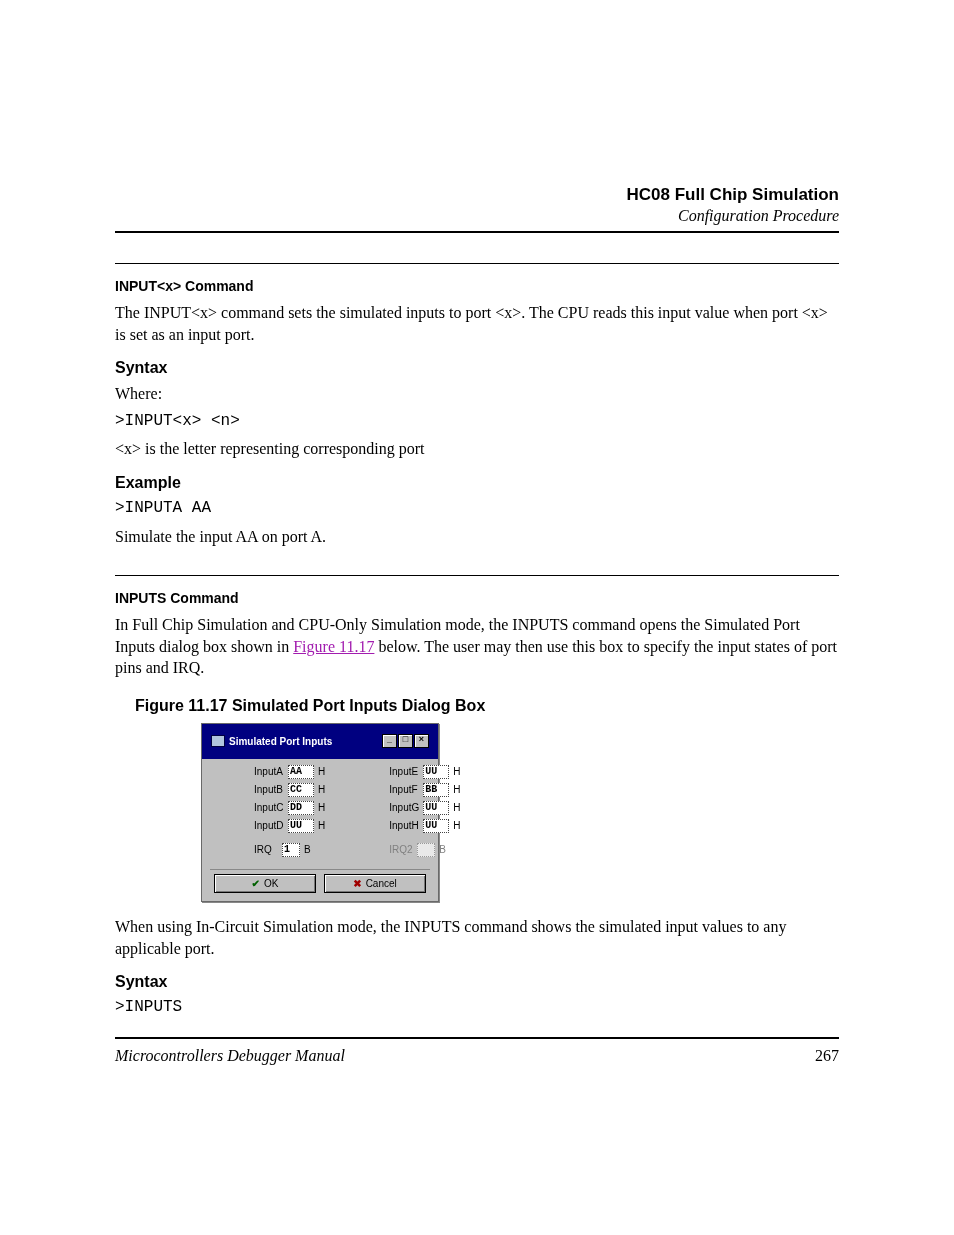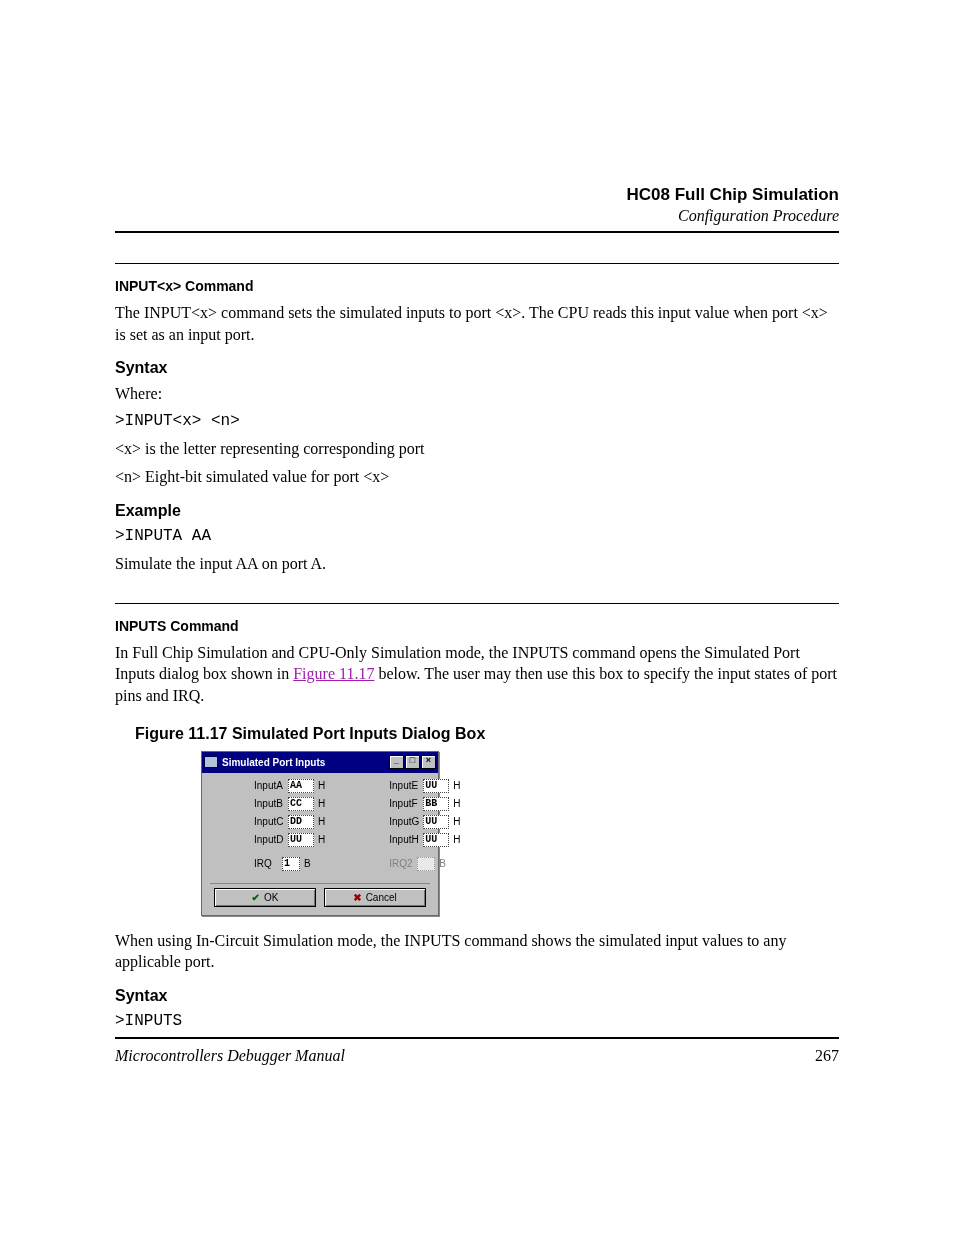--- a/index.html
+++ b/index.html
@@ -80,22 +80,22 @@
     box-shadow: 1px 1px 0 #888;
     background: #c0c0c0;
     font-family: "MS Sans Serif", Tahoma, Arial, sans-serif;
     font-size: 10px;
   }
   .titlebar {
     background: #000080;
     color: #fff;
     display: flex;
     align-items: center;
-    height: 21px;
-    padding: 0 2px;
+    height: 35px;
+    padding: 0 9px;
   }
   .title-icon {
     width: 12px; height: 10px;
     background: #b0c4de;
     border: 1px solid #000040;
     margin-right: 4px;
   }
   .title-text { font-weight: bold; font-size: 10px; flex: 1; }
   .win-btns { display: flex; gap: 1px; }
   .win-btn {
@@ -183,21 +183,20 @@
 
   <hr class="sep-rule">
   <h2 class="section-title">INPUT&lt;x&gt; Command</h2>
 
   <p class="body indent1">The INPUT&lt;x&gt; command sets the simulated inputs to port &lt;x&gt;. The CPU reads this input value when port &lt;x&gt; is set as an input port.</p>
 
   <div class="subhead indent1">Syntax</div>
   <p class="body indent2">Where:</p>
   <p class="body indent2 mono">&gt;INPUT&lt;x&gt;  &lt;n&gt;</p>
   <p class="body indent2">&lt;x&gt; is the letter representing corresponding port</p>
-  <p class="body indent2">&lt;n&gt; Eight-bit simulated value for port &lt;x&gt;</p>
 
   <div class="subhead indent1">Example</div>
   <p class="body indent2 mono">&gt;INPUTA AA</p>
   <p class="body indent2">Simulate the input AA on port A.</p>
 
   <hr class="sep-rule" style="margin-top:28px;">
   <h2 class="section-title">INPUTS Command</h2>
 
   <p class="body indent1">
     <span>In Full Chip Simulation and CPU-Only Simulation mode, the INPUTS command opens the Simulated Port Inputs dialog box shown in </span><a href="#" class="figlink">Figure 11.17</a><span> below. The user may then use this box to specify the input states of port pins and IRQ.</span>

